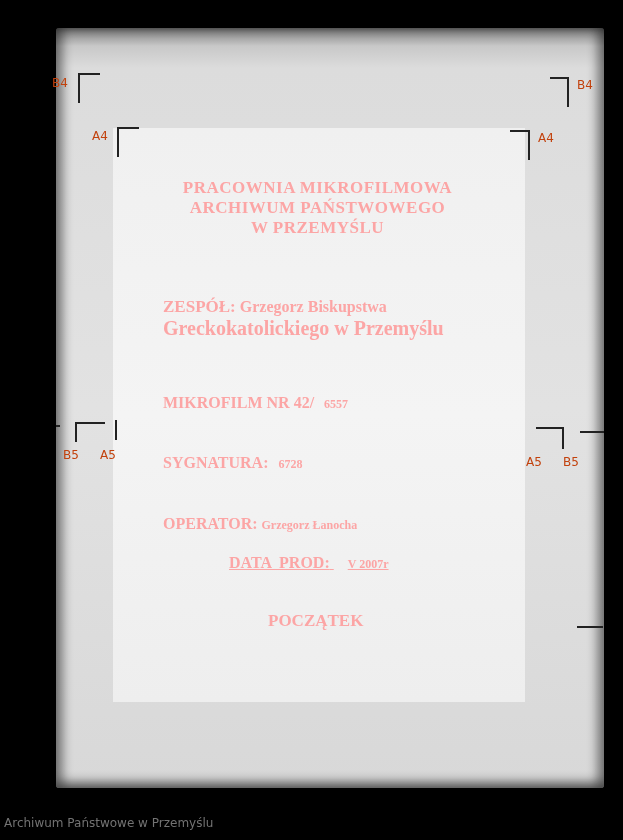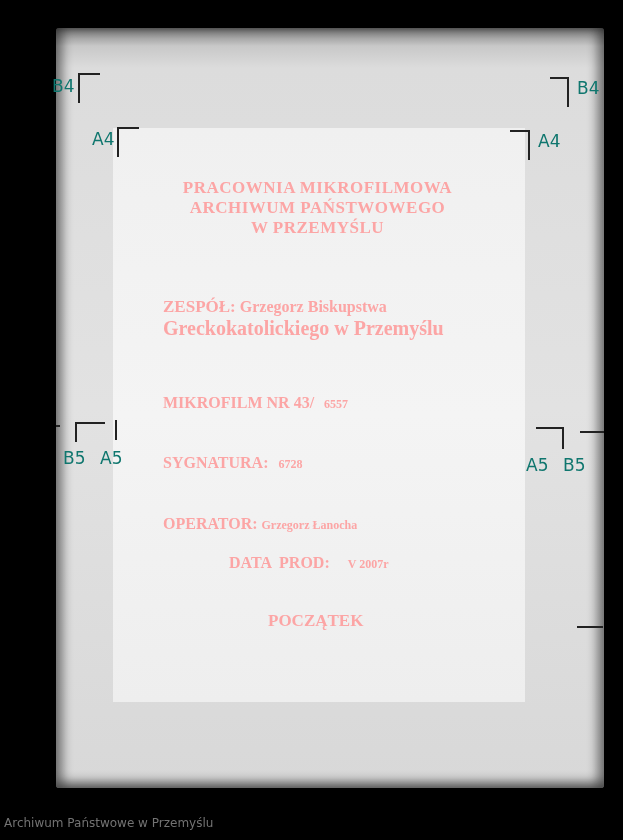--- a/index.html
+++ b/index.html
@@ -8,21 +8,21 @@
     position: absolute; left: 56px; top: 28px; width: 548px; height: 760px;
     background: linear-gradient(to bottom, #7a7a7a 0px, #c8c8c8 18px, #dcdcdc 40px, #e2e2e2 50%, #d8d8d8 100%);
     border-radius: 3px;
     box-shadow: inset 8px 0 10px rgba(0,0,0,0.35), inset -8px 0 10px rgba(0,0,0,0.35), inset 0 -8px 10px rgba(0,0,0,0.35);
   }
   .paper {
     position: absolute; left: 113px; top: 128px; width: 412px; height: 574px;
     background: linear-gradient(to bottom, #f0f0f0, #f4f4f4 50%, #eeeeee);
   }
   .mark { position: absolute; border-color: #222; border-style: solid; border-width: 0; }
-  .lbl { position: absolute; font-family: "DejaVu Sans", sans-serif; font-size: 17px; color: #0f766e; }
+  .lbl { position: absolute; font-family: "DejaVu Sans", sans-serif; font-size: 12px; color: #c2410c; }
   .txt { position: absolute; font-weight: bold; color: #fca5a5; white-space: nowrap; }
   .title { left: 150px; width: 335px; text-align: center; font-size: 17px; line-height: 20px; letter-spacing: 0.5px; }
   .field { font-size: 16px; }
   .field .val { font-size: 12px; }
   .footer { position: absolute; left: 4px; top: 816px; color: #737373; font-family: "DejaVu Sans", sans-serif; font-size: 12px; }
   .tick { position: absolute; background: #222; }
 </style>
 </head>
 <body>
 
@@ -58,34 +58,34 @@
 <div class="txt title" style="top:198px;">ARCHIWUM  PAŃSTWOWEGO</div>
 <div class="txt title" style="top:218px;">W  PRZEMYŚLU</div>
 
 <div class="txt field" style="left:163px;top:297px;">
   <span style="font-size:17px;">ZESPÓŁ:</span>
   <span class="val" style="font-size:16px;">Grzegorz Biskupstwa</span>
 </div>
 <div class="txt field" style="left:163px;top:317px;font-size:20px;">Greckokatolickiego w Przemyślu</div>
 
 <div class="txt field" style="left:163px;top:394px;">
-  <span>MIKROFILM NR 43/</span>
+  <span>MIKROFILM NR 42/</span>
   <span class="val" style="margin-left:6px;">6557</span>
 </div>
 
 <div class="txt field" style="left:163px;top:454px;">
   <span>SYGNATURA:</span>
   <span class="val" style="margin-left:6px;">6728</span>
 </div>
 
 <div class="txt field" style="left:163px;top:515px;">
   <span>OPERATOR:</span>
   <span class="val">Grzegorz Łanocha</span>
 </div>
 
-<div class="txt field" style="left:229px;top:554px;">
+<div class="txt field" style="left:229px;top:554px;text-decoration:underline;">
   <span style="white-space:pre;">DATA  PROD:</span>
   <span class="val" style="margin-left:14px;">V 2007r</span>
 </div>
 
 <div class="txt" style="left:268px;top:611px;font-size:17px;">POCZĄTEK</div>
 
 <div class="footer">Archiwum Państwowe w Przemyślu</div>
 
 </body></html>

